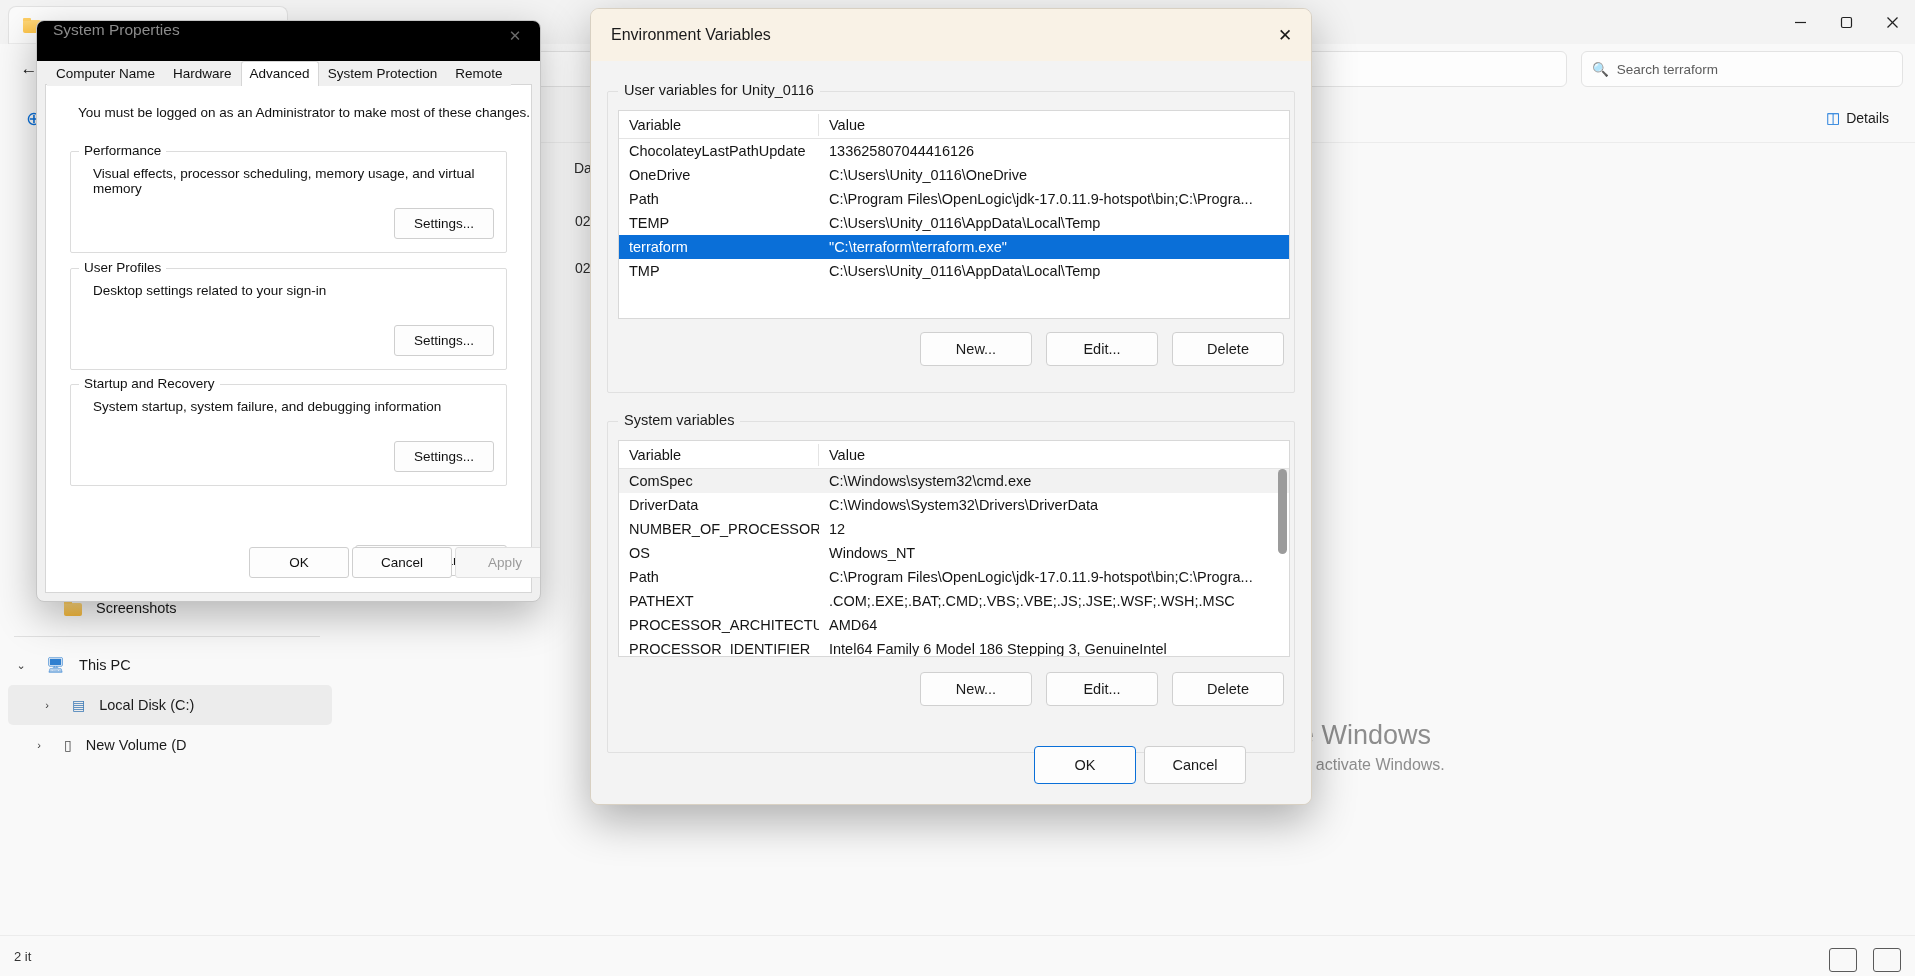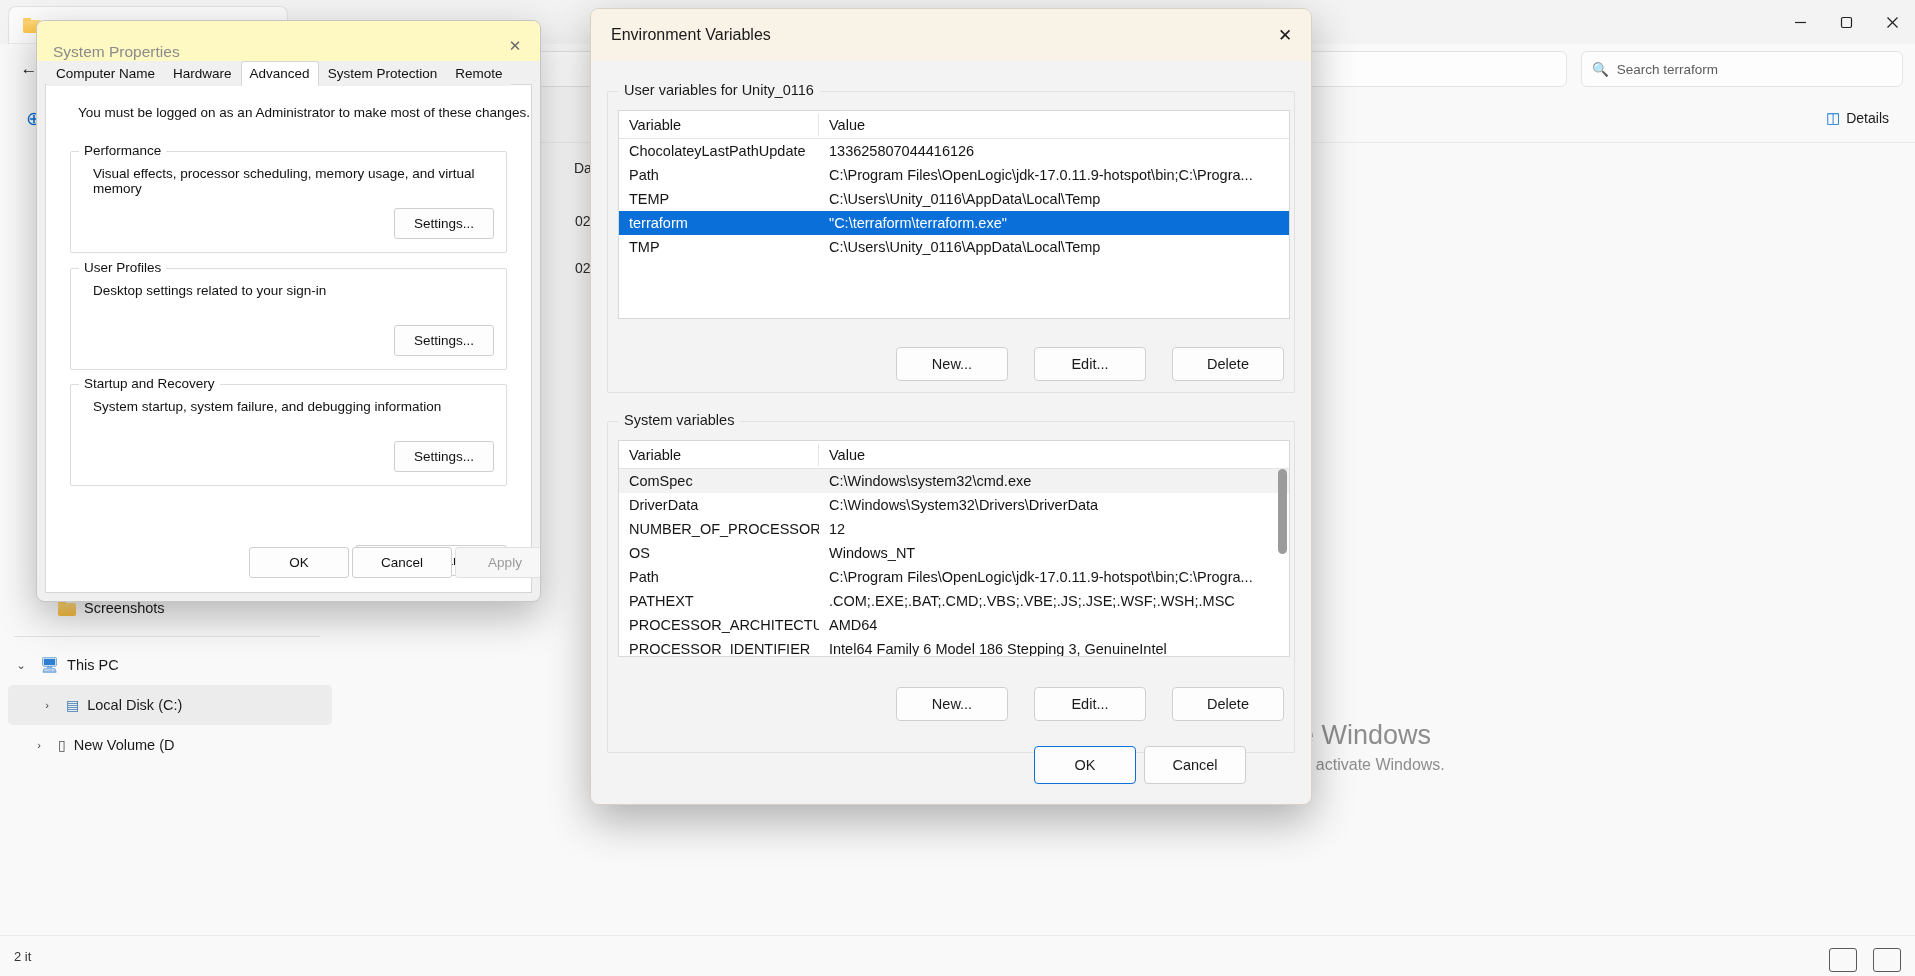--- a/index.html
+++ b/index.html
@@ -44,21 +44,21 @@
     display:flex;align-items:center;padding:0 10px;gap:8px;font-size:13.5px;color:#5c5c5c;margin-left:8px;}
 
   #exp-cmdbar{position:absolute;top:94px;left:0;right:0;height:48px;background:#f9f9f9;
     display:flex;align-items:center;padding:0 16px;gap:4px;border-bottom:1px solid #ececec;}
   .cmd-item{height:32px;display:flex;align-items:center;gap:6px;padding:0 10px;border-radius:5px;
     font-size:14px;color:#1b1b1b;white-space:nowrap;}
   .cmd-chevron{font-size:10px;color:#555;}
   .cmd-right{margin-left:auto;display:flex;align-items:center;gap:6px;}
 
   #exp-nav{position:absolute;top:142px;left:0;width:340px;bottom:40px;background:#f9f9f9;overflow:hidden;}
-  .nav-row{height:40px;display:flex;align-items:center;gap:8px;padding-left:10px;font-size:14.5px;color:#1b1b1b;}
+  .nav-row{height:40px;display:flex;align-items:center;gap:14px;padding-left:10px;font-size:14.5px;color:#1b1b1b;}
   .nav-row.indent1{padding-left:28px;}
   .nav-row.sel{background:#ececec;border-radius:5px;margin:0 8px;}
   .nav-chev{width:22px;text-align:center;color:#3a3a3a;font-size:11px;}
   .folder-ico{width:18px;height:15px;position:relative;flex:0 0 auto;}
   .folder-ico:before{content:"";position:absolute;left:0;top:2px;width:18px;height:13px;
     background:linear-gradient(180deg,#ffd77a,#f5b93c);border-radius:1px 2px 2px 2px;}
   .folder-ico:after{content:"";position:absolute;left:0;top:0;width:8px;height:3px;background:#ffcf63;border-radius:1px 1px 0 0;}
   .nav-sep{height:1px;background:#e0e0e0;margin:8px 20px 8px 14px;}
   #nav-scrollbar{position:absolute;left:176px;top:340px;width:7px;height:150px;background:#8a8a8a;border-radius:4px;}
   #exp-vscroll{position:absolute;left:1300px;top:160px;width:6px;height:60px;background:#c9c9c9;border-radius:3px;}
@@ -77,21 +77,21 @@
   #watermark .wm1{font-size:27px;line-height:30px;}
   #watermark .wm2{font-size:16px;margin-top:6px;}
 
   
   #sysprops{
     position:absolute;left:36px;top:20px;width:503px;height:580px;
     background:#f0f0f0;border:1px solid #c6c6c6;border-radius:8px;
     box-shadow:0 14px 40px rgba(0,0,0,.28);overflow:hidden;z-index:20;
     font-family:"Liberation Sans",sans-serif;
   }
-  #sp-title{height:40px;display:flex;align-items:flex-end;padding:0 8px 0 16px;background:#fef9c3;}
+  #sp-title{height:40px;display:flex;align-items:flex-start;padding:0 8px 0 16px;background:#000000;}
   #sp-title .t{font-size:15.5px;color:#8b8b8b;flex:1 1 auto;}
   #sp-close{width:34px;height:30px;display:flex;align-items:center;justify-content:center;color:#6a6a6a;font-size:15px;border-radius:4px;}
   #sp-tabs{display:flex;align-items:center;padding-left:10px;height:24px;position:relative;}
   #sp-tabs:after{content:"";position:absolute;left:8px;right:8px;bottom:0;height:1px;background:#d6d6d6;}
   .sp-tab{font-size:13.5px;color:#111;padding:4px 8px 5px;background:#f0f0f0;border:1px solid transparent;
     border-bottom:none;position:relative;z-index:1;}
   .sp-tab.active{background:#fff;border-color:#d6d6d6;border-radius:3px 3px 0 0;z-index:2;}
   #sp-body{background:#fff;margin:0 8px 0 8px;height:508px;border:1px solid #d6d6d6;border-top:none;
     position:relative;box-sizing:border-box;}
   #sp-intro{position:absolute;left:32px;top:20px;font-size:13.5px;color:#111;}
@@ -121,21 +121,21 @@
   .ev-table{position:absolute;left:10px;right:4px;background:#fff;border:1px solid #d8d8d8;overflow:hidden;}
   .ev-thead{display:flex;height:27px;align-items:center;border-bottom:1px solid #e4e4e4;background:#fff;}
   .ev-th{font-size:14.5px;color:#151515;padding-left:10px;box-sizing:border-box;}
   .ev-th.var{width:200px;border-right:1px solid #e4e4e4;height:22px;display:flex;align-items:center;}
   .ev-th.val{flex:1 1 auto;height:22px;display:flex;align-items:center;}
   .ev-row{display:flex;height:24px;align-items:center;font-size:14.5px;color:#151515;white-space:nowrap;}
   .ev-row .c-var{width:200px;padding-left:10px;box-sizing:border-box;overflow:hidden;}
   .ev-row .c-val{flex:1 1 auto;padding-left:10px;box-sizing:border-box;overflow:hidden;text-overflow:ellipsis;}
   .ev-row.selected{background:#0a6fd8;color:#fff;}
   .ev-row.hover{background:#f2f2f2;}
-  .ev-btnrow{position:absolute;display:flex;gap:26px;margin-top:15px;}
+  .ev-btnrow{position:absolute;display:flex;gap:14px;}
   .ev-btn{width:110px;height:32px;background:#fdfdfd;border:1px solid #d0d0d0;border-radius:4px;
     font-size:14.5px;color:#1a1a1a;display:flex;align-items:center;justify-content:center;}
   .ev-scroll{position:absolute;right:2px;width:9px;background:#9b9b9b;border-radius:5px;}
   #ev-footer{position:absolute;left:0;right:0;bottom:0;height:72px;}
   .ev-footer-btn{position:absolute;width:100px;height:36px;border-radius:4px;font-size:14.5px;
     display:flex;align-items:center;justify-content:center;background:#fdfdfd;border:1px solid #cfcfcf;color:#1a1a1a;}
   .ev-footer-btn.primary{border:1.6px solid #0a6fd8;}
 </style>
 </head>
 <body>
@@ -304,20 +304,24 @@
       <div class="ev-table" style="top:18px;height:207px;">
         <div class="ev-thead">
           <div class="ev-th var">Variable</div>
           <div class="ev-th val">Value</div>
         </div>
         <div class="ev-row">
           <span class="c-var">ChocolateyLastPathUpdate</span>
           <span class="c-val">133625807044416126</span>
         </div>
         <div class="ev-row">
+          <span class="c-var">OneDrive</span>
+          <span class="c-val">C:\Users\Unity_0116\OneDrive</span>
+        </div>
+        <div class="ev-row">
           <span class="c-var">Path</span>
           <span class="c-val">C:\Program Files\OpenLogic\jdk-17.0.11.9-hotspot\bin;C:\Progra...</span>
         </div>
         <div class="ev-row">
           <span class="c-var">TEMP</span>
           <span class="c-val">C:\Users\Unity_0116\AppData\Local\Temp</span>
         </div>
         <div class="ev-row selected">
           <span class="c-var">terraform</span>
           <span class="c-val">"C:\terraform\terraform.exe"</span>

